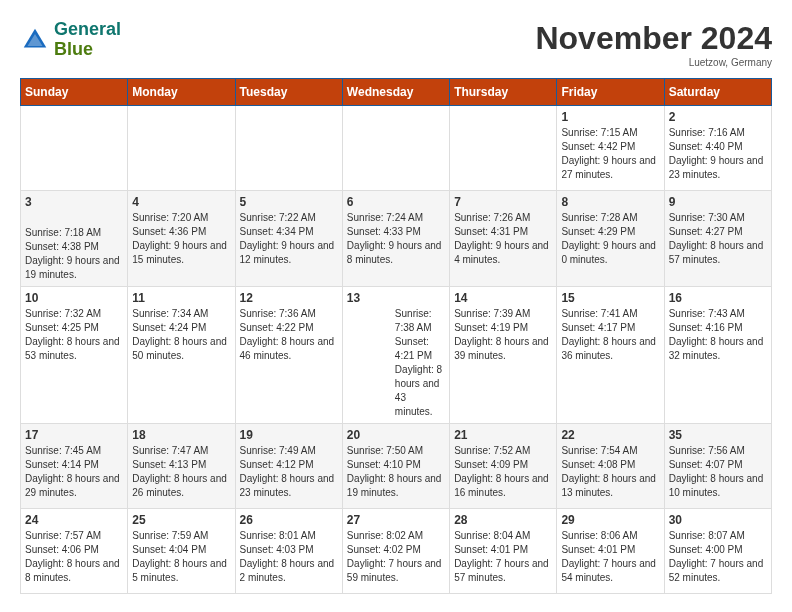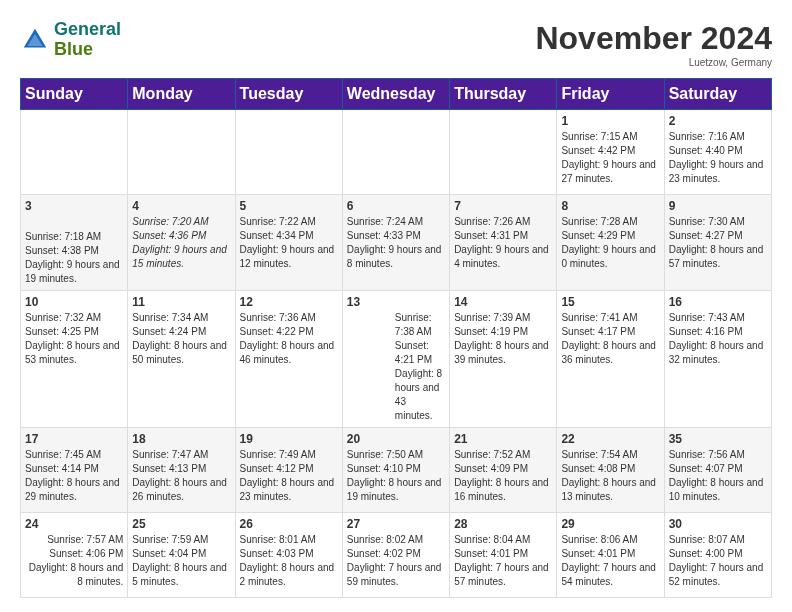--- a/index.html
+++ b/index.html
@@ -50,23 +50,23 @@
     }
     .location {
       font-size: 10px;
       color: #555;
     }
     table {
       width: 100%;
       border-collapse: collapse;
     }
     thead tr th {
-      background-color: #4c1d95;
+      background-color: #c2410c;
       color: white;
-      font-size: 16px;
+      font-size: 12px;
       font-weight: bold;
       padding: 6px 4px;
       text-align: left;
       border: 1px solid #1a5a9a;
     }
     tbody tr td {
       width: 14.28%;
       vertical-align: top;
       border: 1px solid #ddd;
       padding: 4px;
@@ -146,21 +146,21 @@
       </tr>
       <tr>
         <td>
           <div class="day-number">3</div>
           <div class="day-info" style="white-space: pre-line; margin-top: 17px;">Sunrise: 7:18 AM
 Sunset: 4:38 PM
 Daylight: 9 hours and 19 minutes.</div>
         </td>
         <td>
           <div class="day-number">4</div>
-          <div class="day-info" style="white-space: pre-line; font-style: italic;">Sunrise: 7:20 AM
+          <div class="day-info" style="white-space: pre-line;">Sunrise: 7:20 AM
 Sunset: 4:36 PM
 Daylight: 9 hours and 15 minutes.</div>
         </td>
         <td>
           <div class="day-number">5</div>
           <div class="day-info" style="white-space: pre-line;">Sunrise: 7:22 AM
 Sunset: 4:34 PM
 Daylight: 9 hours and 12 minutes.</div>
         </td>
         <td>
@@ -272,21 +272,21 @@
         <td>
           <div class="day-number">35</div>
           <div class="day-info" style="white-space: pre-line;">Sunrise: 7:56 AM
 Sunset: 4:07 PM
 Daylight: 8 hours and 10 minutes.</div>
         </td>
       </tr>
       <tr>
         <td>
           <div class="day-number">24</div>
-          <div class="day-info" style="white-space: pre-line; text-align: right;">Sunrise: 7:57 AM
+          <div class="day-info" style="white-space: pre-line;">Sunrise: 7:57 AM
 Sunset: 4:06 PM
 Daylight: 8 hours and 8 minutes.</div>
         </td>
         <td>
           <div class="day-number">25</div>
           <div class="day-info" style="white-space: pre-line;">Sunrise: 7:59 AM
 Sunset: 4:04 PM
 Daylight: 8 hours and 5 minutes.</div>
         </td>
         <td>

